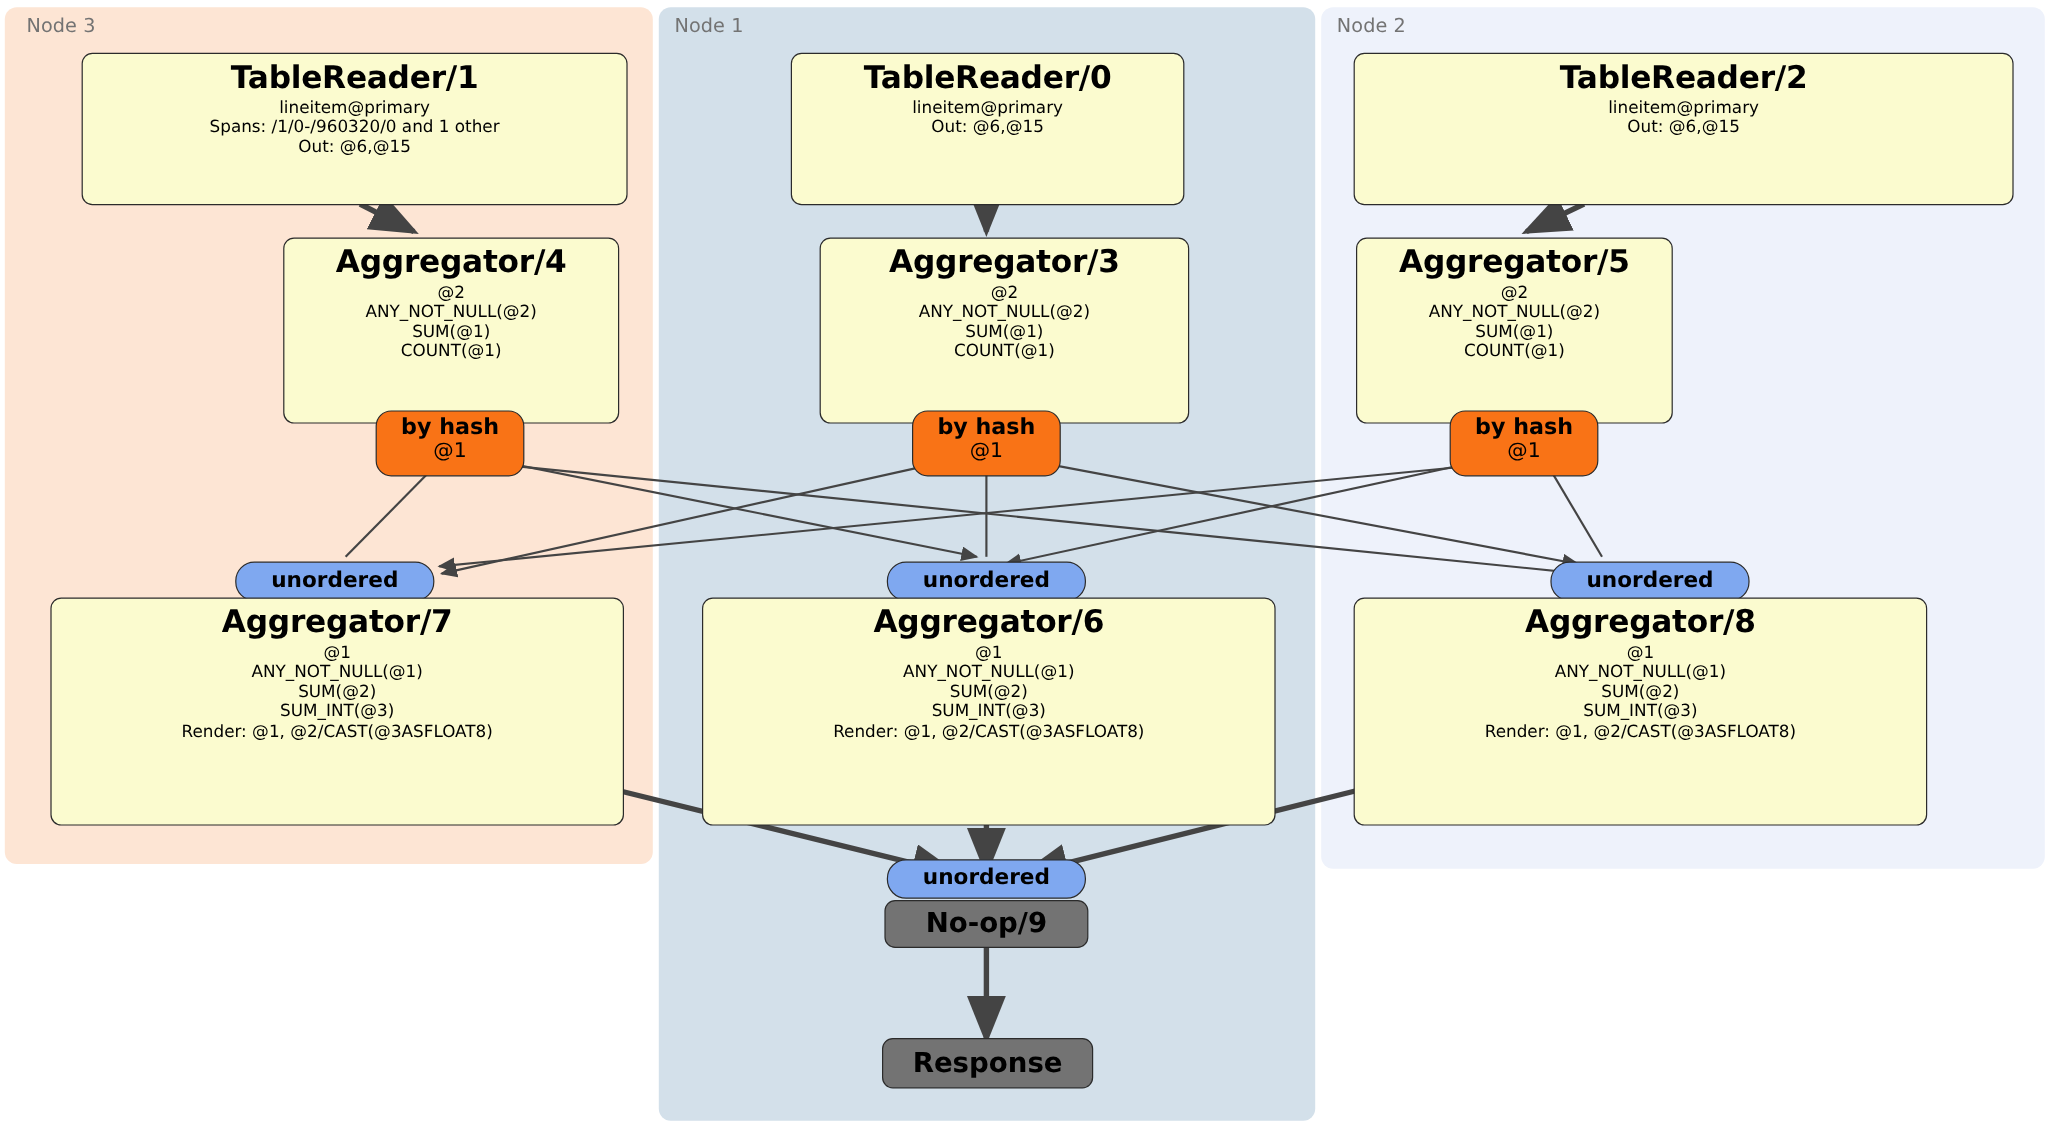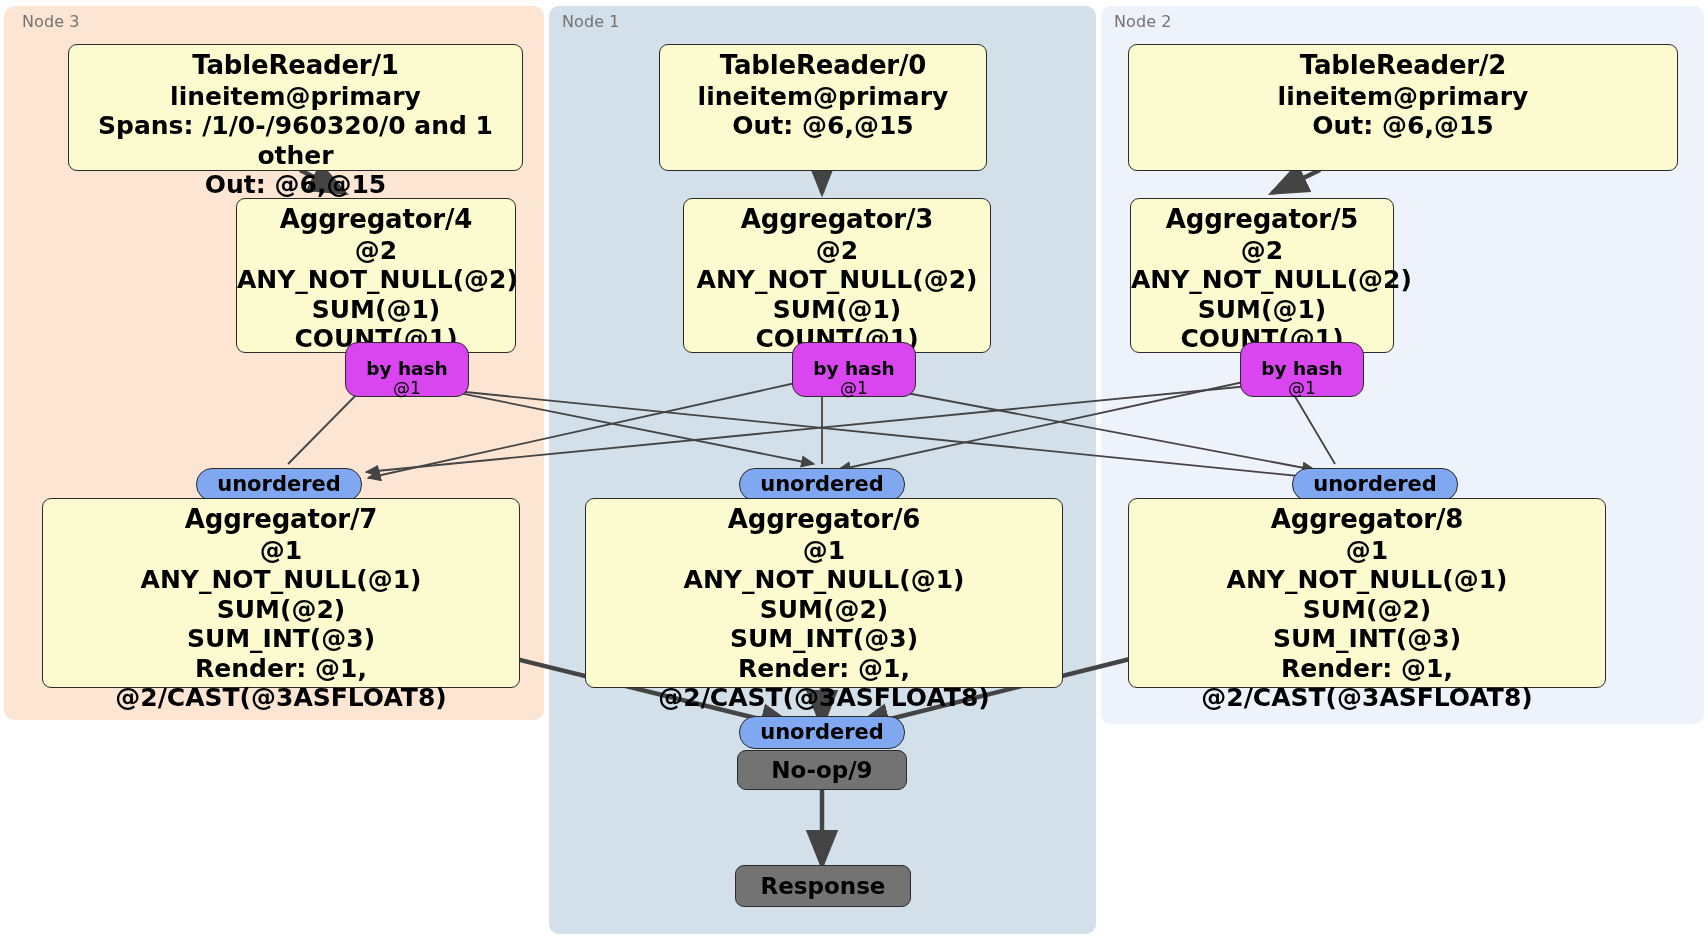--- a/index.html
+++ b/index.html
@@ -20,30 +20,30 @@
   
   #edges{position:absolute;left:0;top:0;width:1708px;height:940px;overflow:visible;}
 
   
   .box{position:absolute;box-sizing:border-box;background:#fbfbcf;
        border:1.6px solid #2b2b2b;border-radius:9px;
        text-align:center;color:#000;line-height:1.18;
        padding-top:5px;}
   .box .ttl{font-weight:bold;font-size:26px;letter-spacing:-.2px;display:block;
             margin-bottom:1px;}
-  .box .ln{font-size:25px;display:block;font-weight:700;}
+  .box .ln{font-size:14px;display:block;font-weight:400;}
 
   
   .pill{position:absolute;box-sizing:border-box;border:1.6px solid #2b2b2b;
         text-align:center;color:#000;}
-  .pill-hash{background:#d946ef;border-radius:13px;padding-top:15px;line-height:1.14;margin-left:32px;}
+  .pill-hash{background:#f97316;border-radius:13px;padding-top:3px;line-height:1.14;}
   .pill-hash .ph{font-weight:bold;font-size:18.5px;display:block;}
   .pill-hash .pl{font-size:17px;display:block;}
   .pill-unord{background:#7fa8f0;border-radius:16px;font-weight:bold;
-              font-size:21px;line-height:30px;}
+              font-size:18px;line-height:30px;}
 
   .small-box{position:absolute;box-sizing:border-box;background:#737373;
              border:1.6px solid #2b2b2b;border-radius:9px;
              text-align:center;font-weight:bold;font-size:23px;color:#000;}
 </style>
 </head>
 <body>
 
 <div id="stage">
 

